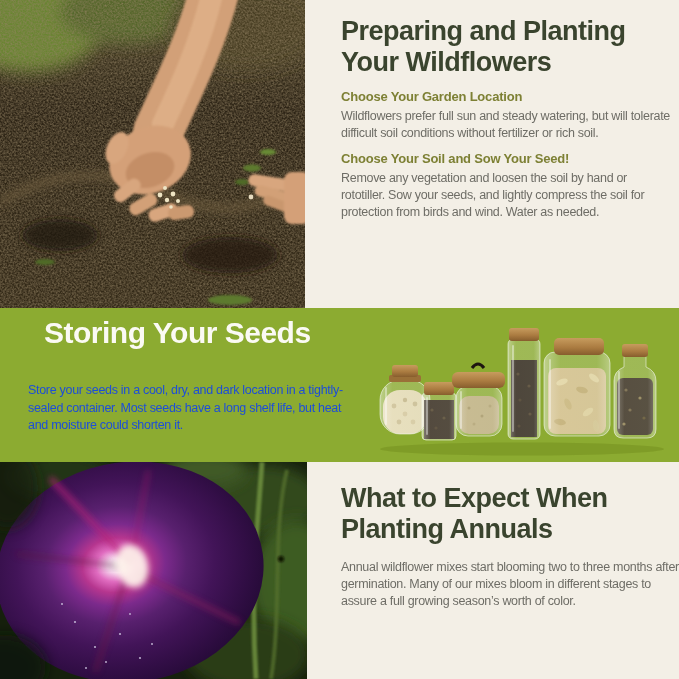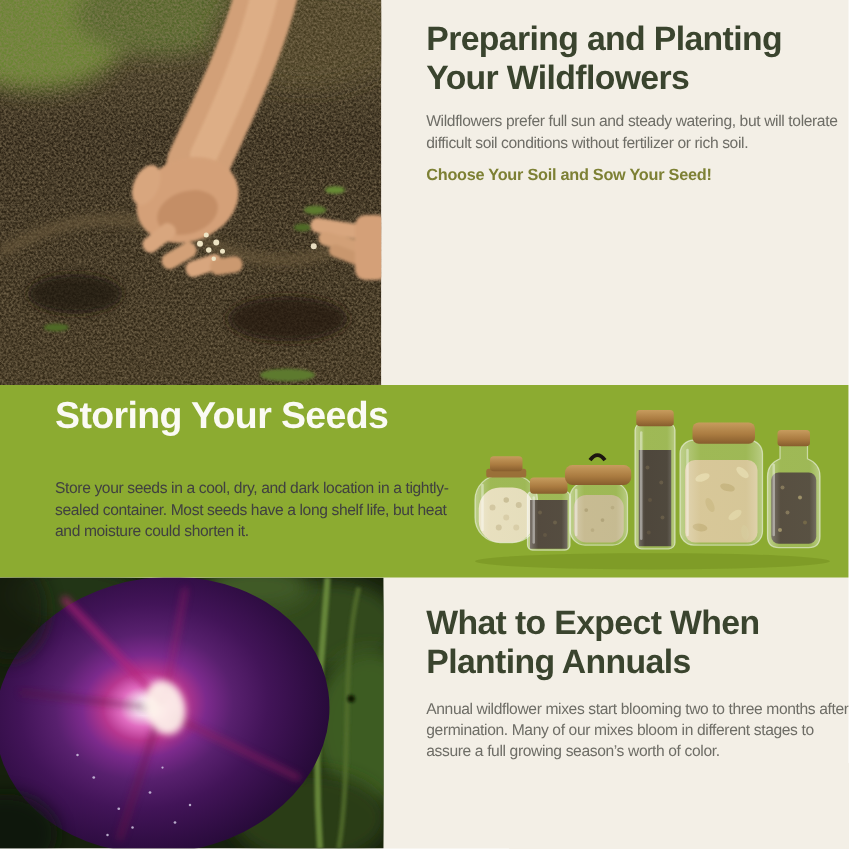--- a/index.html
+++ b/index.html
@@ -32,22 +32,22 @@
   .item p, p.gray{
     font-size:12.5px;line-height:17px;color:var(--body);letter-spacing:-0.3px;
   }
   .item{margin-bottom:9px;}
 
   .mid-title{
     position:absolute;left:44px;top:316px;font-size:30px;line-height:34px;
     font-weight:bold;color:var(--white_text);letter-spacing:-0.5px;
   }
   .mid-body{
-    position:absolute;left:44px;top:382px;width:332px;
-    font-size:12.5px;line-height:17.5px;color:#404040;letter-spacing:-0.3px;
+    position:absolute;left:28px;top:382px;width:332px;
+    font-size:12.5px;line-height:17.5px;color:#1d4ed8;letter-spacing:-0.3px;
   }
   .jars{position:absolute;left:372px;top:316px;width:298px;height:142px;}
 
   .bottom-text{position:absolute;left:341px;top:483px;width:346px;}
   .bottom-text p{margin-top:14px;}
 </style>
 </head>
 <body>
 
 <div class="canvas">
@@ -118,24 +118,26 @@
         <rect x="262" y="202" width="46" height="10" rx="5" fill="#c9976e" transform="rotate(21 285 207)"></rect>
         <rect x="284" y="172" width="26" height="52" rx="8" fill="#d4a078"></rect>
       </g>
       <circle cx="251" cy="197" r="2.4" fill="#e8dcc0"></circle>
     </svg>
   </div>
 
   <div class="top-text">
     <h1 class="big">Preparing and Planting Your Wildflowers</h1>
     <div class="item">
+      <h3>Choose Your Garden Location</h3>
       <p>Wildflowers prefer full sun and steady watering, but will tolerate difficult soil conditions without fertilizer or rich soil.</p>
     </div>
     <div class="item">
       <h3>Choose Your Soil and Sow Your Seed!</h3>
+      <p>Remove any vegetation and loosen the soil by hand or rototiller. Sow your seeds, and lightly compress the soil for protection from birds and wind. Water as needed.</p>
     </div>
   </div>
 
   <div class="band"></div>
   <h2 class="mid-title">Storing Your Seeds</h2>
   <p class="mid-body">Store your seeds in a cool, dry, and dark location in a tightly-sealed container. Most seeds have a long shelf life, but heat and moisture could shorten it.</p>
 
   <div class="photo jars">
     <svg width="298" height="142" viewBox="0 0 298 142">
       <defs>

